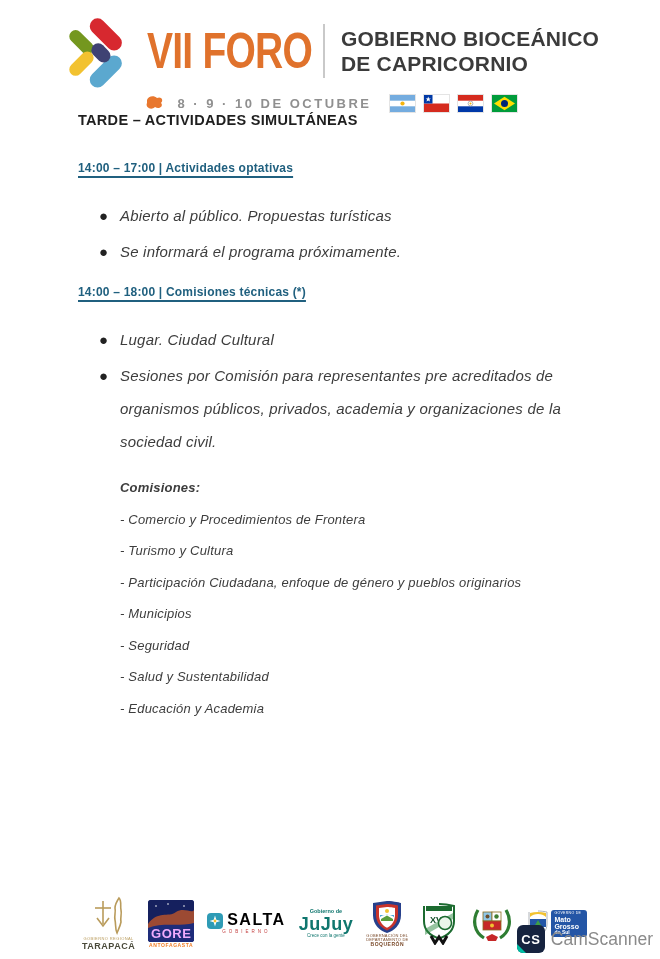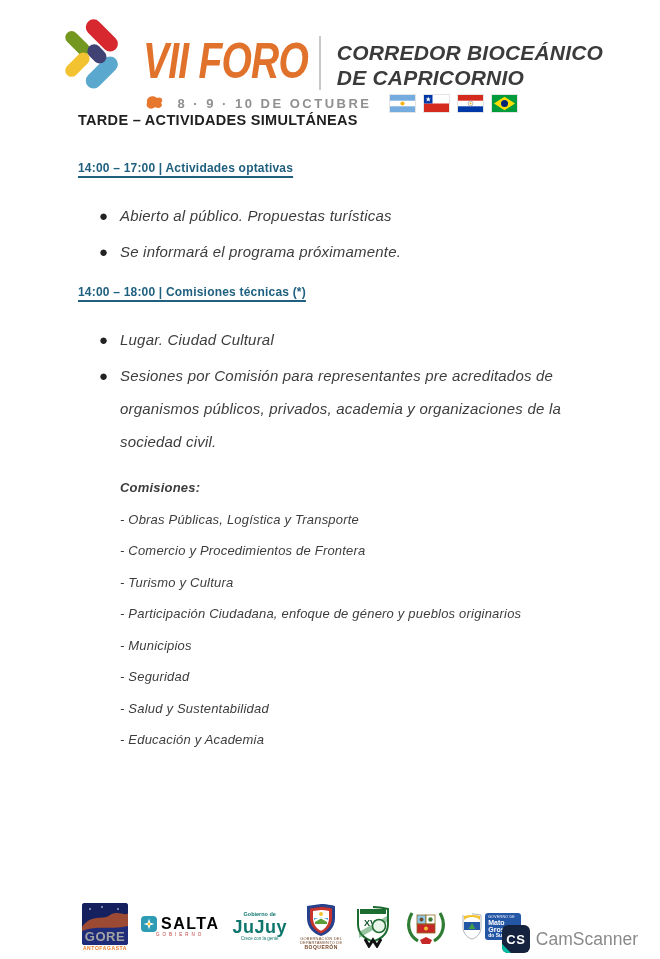--- a/index.html
+++ b/index.html
@@ -5,21 +5,21 @@
   * { margin:0; padding:0; box-sizing:border-box; }
   html,body { background:#e9e9e9; }
   .page {
     width:660px; height:959px; margin:0 auto; background:#ffffff;
     position:relative; overflow:hidden;
     font-family:"Liberation Sans", sans-serif; color:#3a3a3a;
   }
 
   
   .header { padding-top:12px; }
-  .brand-row { display:flex; align-items:flex-end; justify-content:center; height:78px;font-style:italic; }
+  .brand-row { display:flex; align-items:center; justify-content:center; height:78px; }
   .logo-mark { width:76px; height:76px; flex:0 0 auto; margin-right:10px; }
   .forum-title {
     color:#e0722c; font-size:50px; font-weight:700; letter-spacing:-1px;
     transform:scaleX(0.78); transform-origin:left center; white-space:nowrap;
     width:172px; flex:0 0 auto;
   }
   .title-divider { width:2px; height:54px; background:#c9c9c9; margin:0 16px 0 4px; flex:0 0 auto; }
   .event-title { font-size:21px; font-weight:800; color:#3b3b3b; line-height:25px; letter-spacing:0.2px; }
   .date-row { margin-top:4px; display:flex; align-items:center; justify-content:center; gap:12px; }
   .map-blob { width:22px; height:18px; }
@@ -45,37 +45,37 @@
   .dash-block .label { text-indent:42px; font-weight:600; }
   .dash-item { text-indent:42px; }
 
   
   .footer { position:absolute; left:0; right:0; bottom:0; height:72px; }
   .partner-logos { position:absolute; left:82px; bottom:8px; display:flex; align-items:center; gap:13px; }
   .plogo { display:flex; flex-direction:column; align-items:center; justify-content:center; line-height:1.05; }
   .tarapaca-l1 { font-size:4px; color:#b99b5b; letter-spacing:0.4px; margin-top:1px; }
   .tarapaca-l2 { font-size:9px; font-weight:800; color:#4a4a3a; letter-spacing:0.5px; }
   .gore-box { width:46px; height:42px; background:#1e2c7a; border-radius:3px; position:relative; overflow:hidden; display:flex; align-items:flex-end; justify-content:center; }
-  .gore-word { color:#a3a3a3; font-weight:800; font-size:13px; letter-spacing:0.5px; margin-bottom:1px; position:relative; z-index:2; }
+  .gore-word { color:#f0abfc; font-weight:800; font-size:13px; letter-spacing:0.5px; margin-bottom:1px; position:relative; z-index:2; }
   .gore-sub { color:#f07d26; font-size:5px; font-weight:800; letter-spacing:0.6px; margin-top:1px; }
   .salta-row { display:flex; align-items:center; gap:4px; }
   .salta-word { color:#000000; font-size:16px; font-weight:700; letter-spacing:1.5px; }
   .salta-sub { color:#c23b3b; font-size:4.5px; letter-spacing:3px; margin-top:1px; }
   .jujuy { color:#0f766e; }
   .jujuy-l1 { font-size:5.5px; font-weight:700; }
   .jujuy-l2 { font-size:18px; font-weight:800; letter-spacing:0.5px; }
   .jujuy-l3 { font-size:4.5px; }
   .boq-text { font-size:4px; color:#7a4a2a; text-align:center; letter-spacing:0.2px; }
   .boq-text b { font-size:5px; letter-spacing:0.5px; }
   .mgs { position:relative; display:flex; align-items:center; gap:2px; }
   .mgs-box { width:36px; height:27px; background:#2456a6; border-radius:3px; color:#fff; display:flex; flex-direction:column; align-items:flex-start; justify-content:center; padding-left:3px; line-height:1; }
   .mgs-l1 { font-size:3.5px; letter-spacing:0.3px; }
   .mgs-l2, .mgs-l3 { font-size:7px; font-weight:800; }
   .mgs-l4 { font-size:5px; font-weight:700; }
-  .camscanner { position:absolute; right:22px; bottom:6px; display:flex; align-items:center; gap:6px; z-index:5; }
+  .camscanner { position:absolute; right:7px; bottom:6px; display:flex; align-items:center; gap:6px; z-index:5; }
   .cs-badge { width:28px; height:28px; background:#16233f; border-radius:6px; position:relative; display:flex; align-items:center; justify-content:center; }
   .cs-badge::before { content:""; position:absolute; left:0; bottom:0; width:0; height:0;
     border-left:9px solid #00bfa5; border-top:9px solid transparent; border-bottom-left-radius:6px; }
   .cs-txt { color:#ffffff; font-weight:800; font-size:13px; letter-spacing:0.5px; }
   .cs-label { color:#8a8a8a; font-size:17.5px; font-weight:500; }
 </style>
 </head>
 <body>
 
 <div class="page">
@@ -85,21 +85,21 @@
       <svg class="logo-mark" viewBox="0 0 78 78">
         <rect x="6" y="23.5" width="30" height="13" rx="6.5" fill="#74971f" transform="rotate(45 21 30)"></rect>
         <rect x="6" y="45.5" width="30" height="13" rx="6.5" fill="#f2c230" transform="rotate(-45 21 52)"></rect>
         <rect x="26" y="14" width="40" height="16" rx="8" fill="#d7282f" transform="rotate(45 46 22)"></rect>
         <rect x="26" y="52" width="40" height="16" rx="8" fill="#5ba8cf" transform="rotate(-45 46 60)"></rect>
         <rect x="30" y="34" width="22" height="14" rx="7" fill="#3f4273" transform="rotate(45 41 41)"></rect>
       </svg>
       <div class="forum-title">VII FORO</div>
       <div class="title-divider"></div>
       <div class="event-title">
-        <div>CORREDOR BIOCEÁNICO</div>
+        <div>GOBIERNO BIOCEÁNICO</div>
         <div>DE CAPRICORNIO</div>
       </div>
     </div>
 
     <div class="date-row">
       <svg class="map-blob" viewBox="0 0 22 18">
         <path d="M4,6 C5,2 11,1 14,4 C18,2 21,6 18,9 C21,12 16,16 12,13 C8,17 2,13 4,9 Z" fill="#e8772e"></path>
       </svg>
       <span class="event-dates">8 · 9 · 10 DE OCTUBRE</span>
       <span class="flag-strip">
@@ -154,35 +154,46 @@
           <span class="bullet-marker">●</span>
           <span>Lugar. Ciudad Cultural</span>
         </li>
         <li>
           <span class="bullet-marker">●</span>
           <span>Sesiones por Comisión para representantes pre acreditados de organismos públicos, privados, academia y organizaciones de la sociedad civil.</span>
         </li>
       </ul>
       <div class="dash-block">
         <div class="label">Comisiones:</div>
-        <div class="dash-item">- Obras Públicas, Logística y Transporte</div>
         <div class="dash-item">- Comercio y Procedimientos de Frontera</div>
         <div class="dash-item">- Turismo y Cultura</div>
         <div class="dash-item">- Participación Ciudadana, enfoque de género y pueblos originarios</div>
         <div class="dash-item">- Municipios</div>
         <div class="dash-item">- Seguridad</div>
         <div class="dash-item">- Salud y Sustentabilidad</div>
         <div class="dash-item">- Educación y Academia</div>
       </div>
     </div>
   </div>
 
   <div class="footer">
     <div class="partner-logos">
 
+      <div class="plogo">
+        <svg width="46" height="40" viewBox="0 0 46 40">
+          <g stroke="#b99b5b" stroke-width="1.6" fill="none">
+            <path d="M33,2 c3,3 1,8 2,12 c1,4 -1,8 0,12 c-1,5 -3,8 -4,11 c-2,-4 -1,-9 -2,-13 c-1,-4 1,-8 0,-12 c0,-4 2,-7 4,-10 Z"></path>
+            <line x1="17" y1="5" x2="17" y2="28"></line>
+            <line x1="9" y1="12" x2="25" y2="12"></line>
+            <path d="M11,22 L17,30 L23,22"></path>
+          </g>
+        </svg>
+        <div class="tarapaca-l1">GOBIERNO REGIONAL</div>
+        <div class="tarapaca-l2">TARAPACÁ</div>
+      </div>
 
       <div class="plogo">
         <div class="gore-box">
           <svg width="46" height="42" viewBox="0 0 46 42" style="position:absolute;left:0;top:0">
             <rect width="46" height="42" fill="#15205e"></rect>
             <path d="M0,24 C10,10 20,18 28,12 C36,7 44,14 46,10 L46,28 L0,28 Z" fill="#9c4a33"></path>
             <path d="M0,28 C14,22 30,27 46,23 L46,42 L0,42 Z" fill="#1e2c7a"></path>
             <circle cx="8" cy="6" r="0.8" fill="#fff"></circle>
               <circle cx="20" cy="4" r="0.8" fill="#fff"></circle>
               <circle cx="36" cy="6" r="0.8" fill="#fff"></circle>

